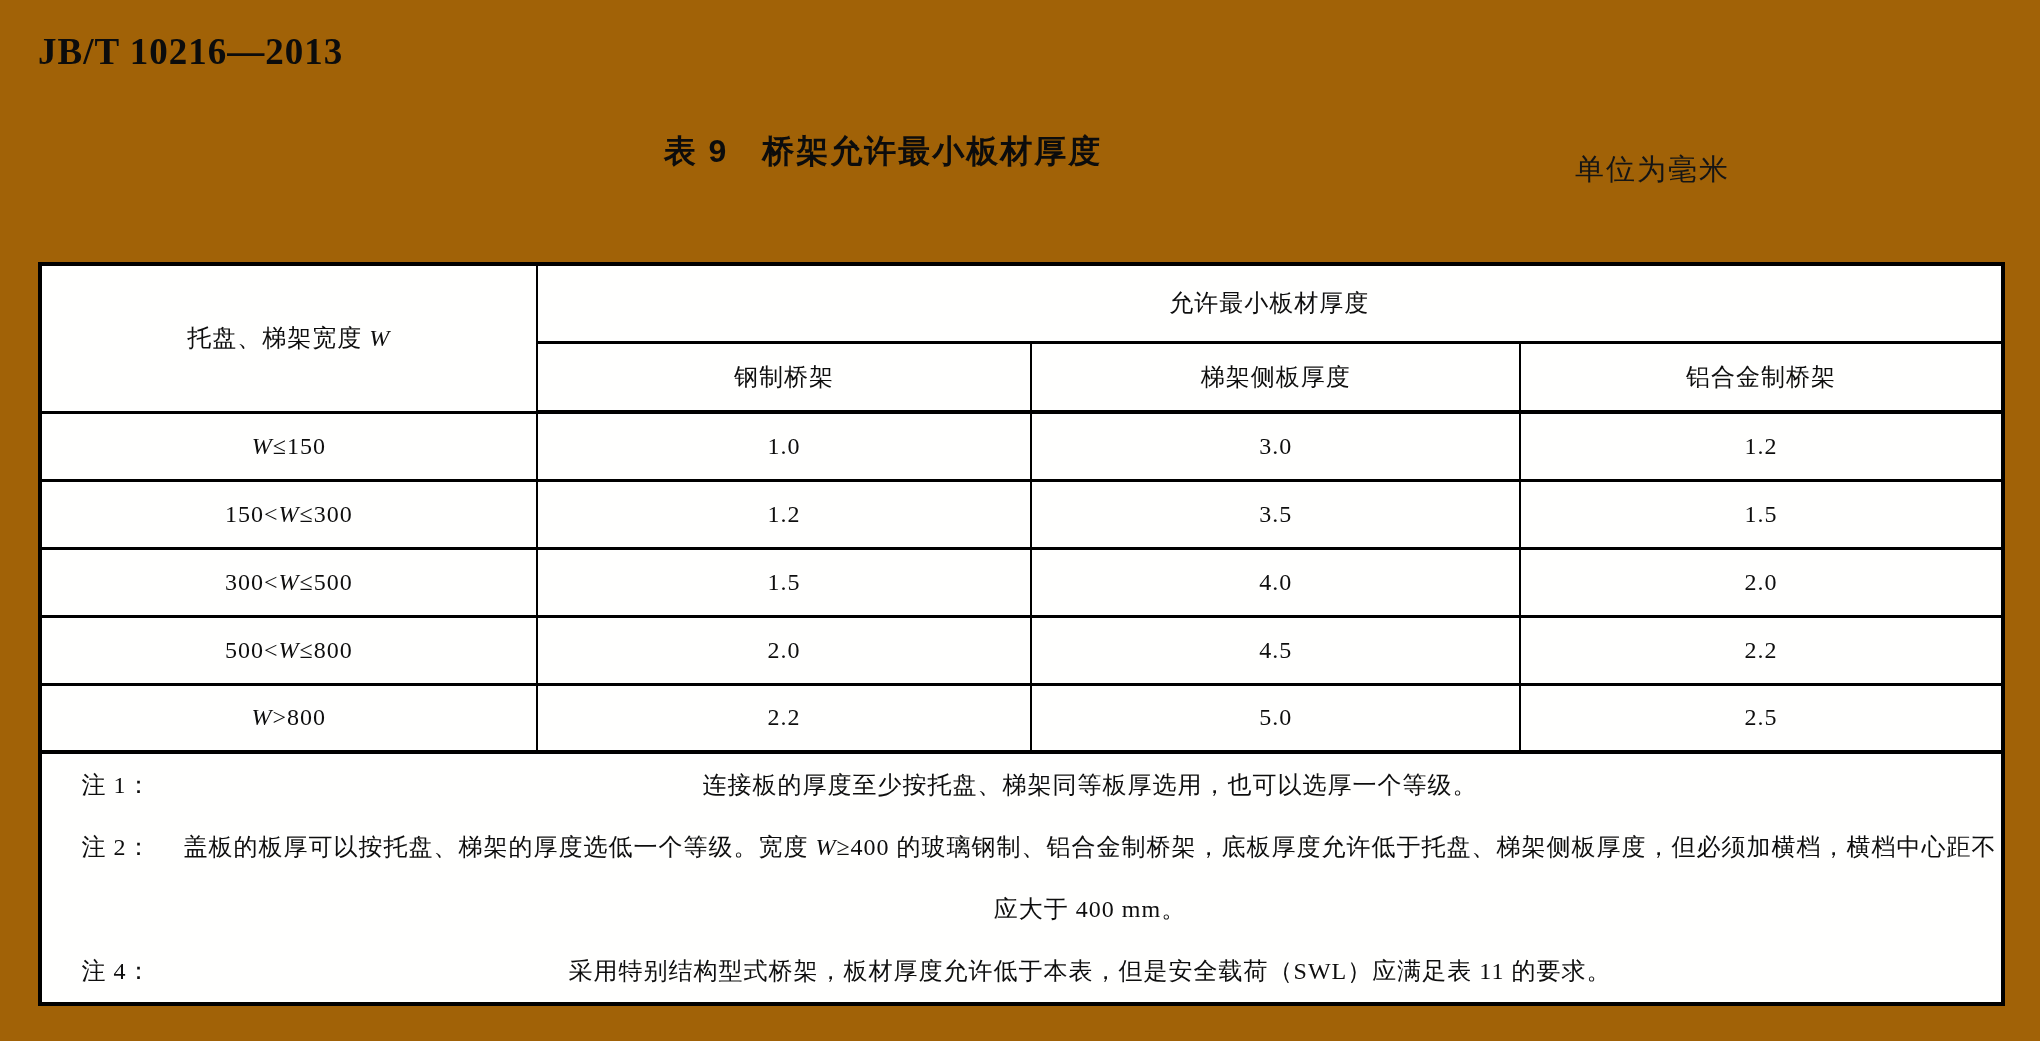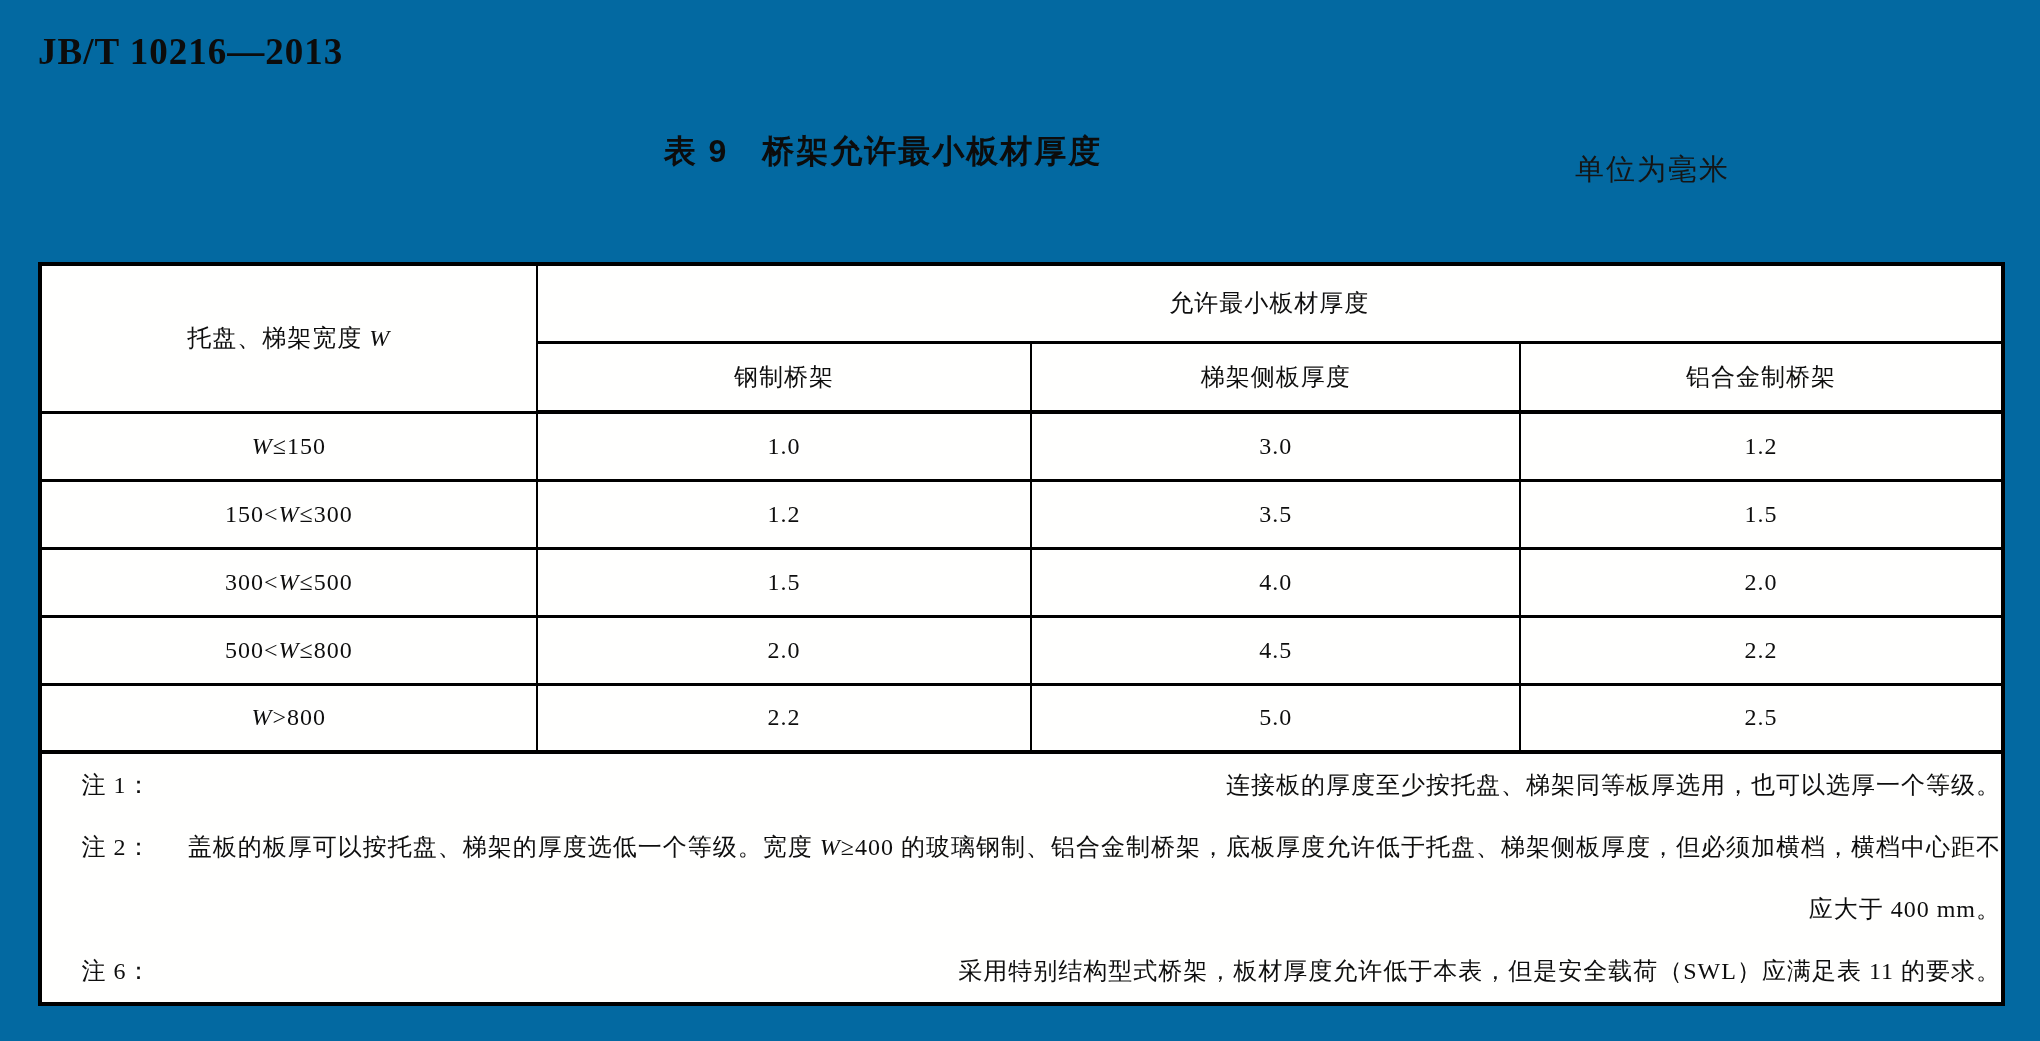--- a/index.html
+++ b/index.html
@@ -9,21 +9,21 @@
     width: 2040px;
     height: 1041px;
     position: relative;
     font-family: "Liberation Serif", "DejaVu Serif", serif;
     color: #101010;
     -webkit-font-smoothing: antialiased;
   }
   .page {
     position: absolute;
     inset: 0;
-    background: #0369a1;
+    background: #a16207;
     overflow: hidden;
   }
   .doc-number {
     position: absolute;
     left: 38px;
     top: 30px;
     font-size: 37px;
     font-weight: bold;
     letter-spacing: 1px;
     font-family: "Liberation Serif", "DejaVu Serif", serif;
@@ -97,21 +97,21 @@
   }
   .note {
     display: flex;
     line-height: 62px;
   }
   .note-label {
     flex: 0 0 125px;
     white-space: nowrap;
     padding-left: 12px;
   }
-  .note-text { flex: 1; text-align: right; }
+  .note-text { flex: 1; }
   i { font-style: italic; }
 </style>
 </head>
 <body>
 
 <div class="page">
 
   <div class="doc-number">JB/T 10216—2013</div>
 
   <div class="caption-line">
@@ -178,21 +178,21 @@
       <td colspan="4" class="notes-cell">
         <div class="note">
           <span class="note-label">注 1：</span>
           <span class="note-text">连接板的厚度至少按托盘、梯架同等板厚选用，也可以选厚一个等级。</span>
         </div>
         <div class="note">
           <span class="note-label">注 2：</span>
           <span class="note-text">盖板的板厚可以按托盘、梯架的厚度选低一个等级。宽度 <i>W</i>≥400 的玻璃钢制、铝合金制桥架，底板厚度允许低于托盘、梯架侧板厚度，但必须加横档，横档中心距不应大于 400 mm。</span>
         </div>
         <div class="note">
-          <span class="note-label">注 6：</span>
+          <span class="note-label">注 4：</span>
           <span class="note-text">采用特别结构型式桥架，板材厚度允许低于本表，但是安全载荷（SWL）应满足表 11 的要求。</span>
         </div>
       </td>
     </tr>
   </tbody>
     </table>
 
 </div>
 
 </body></html>

